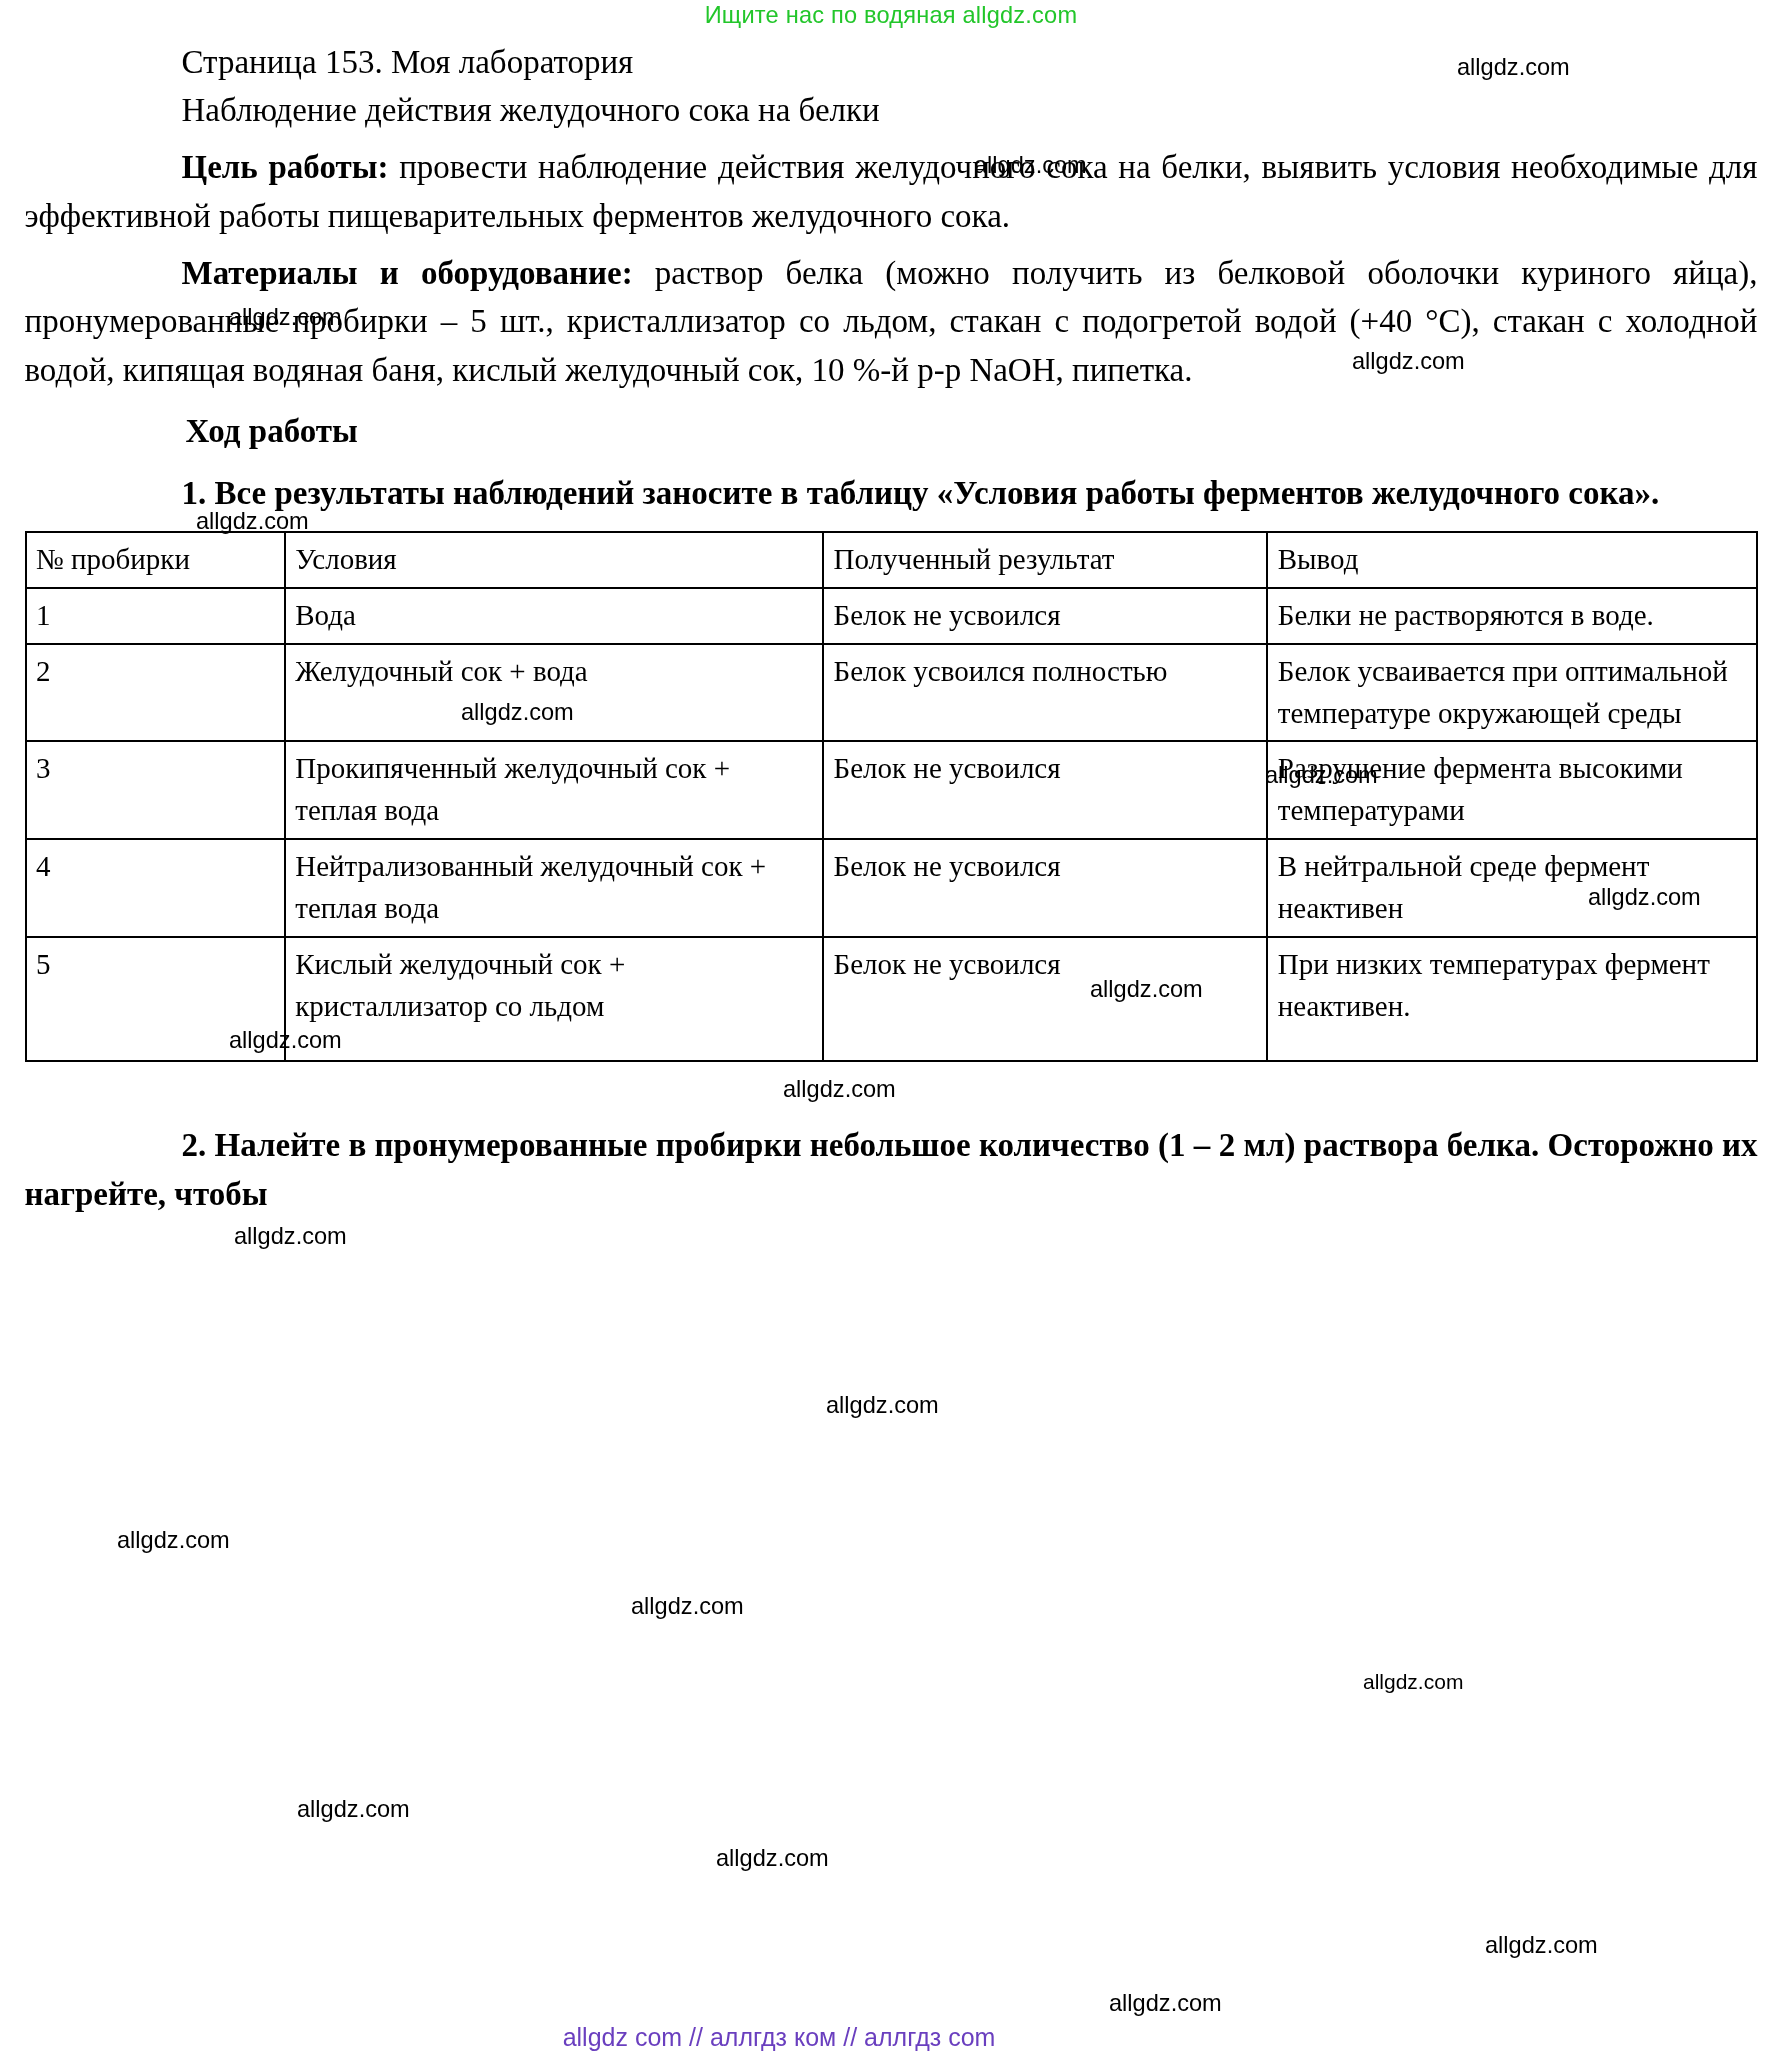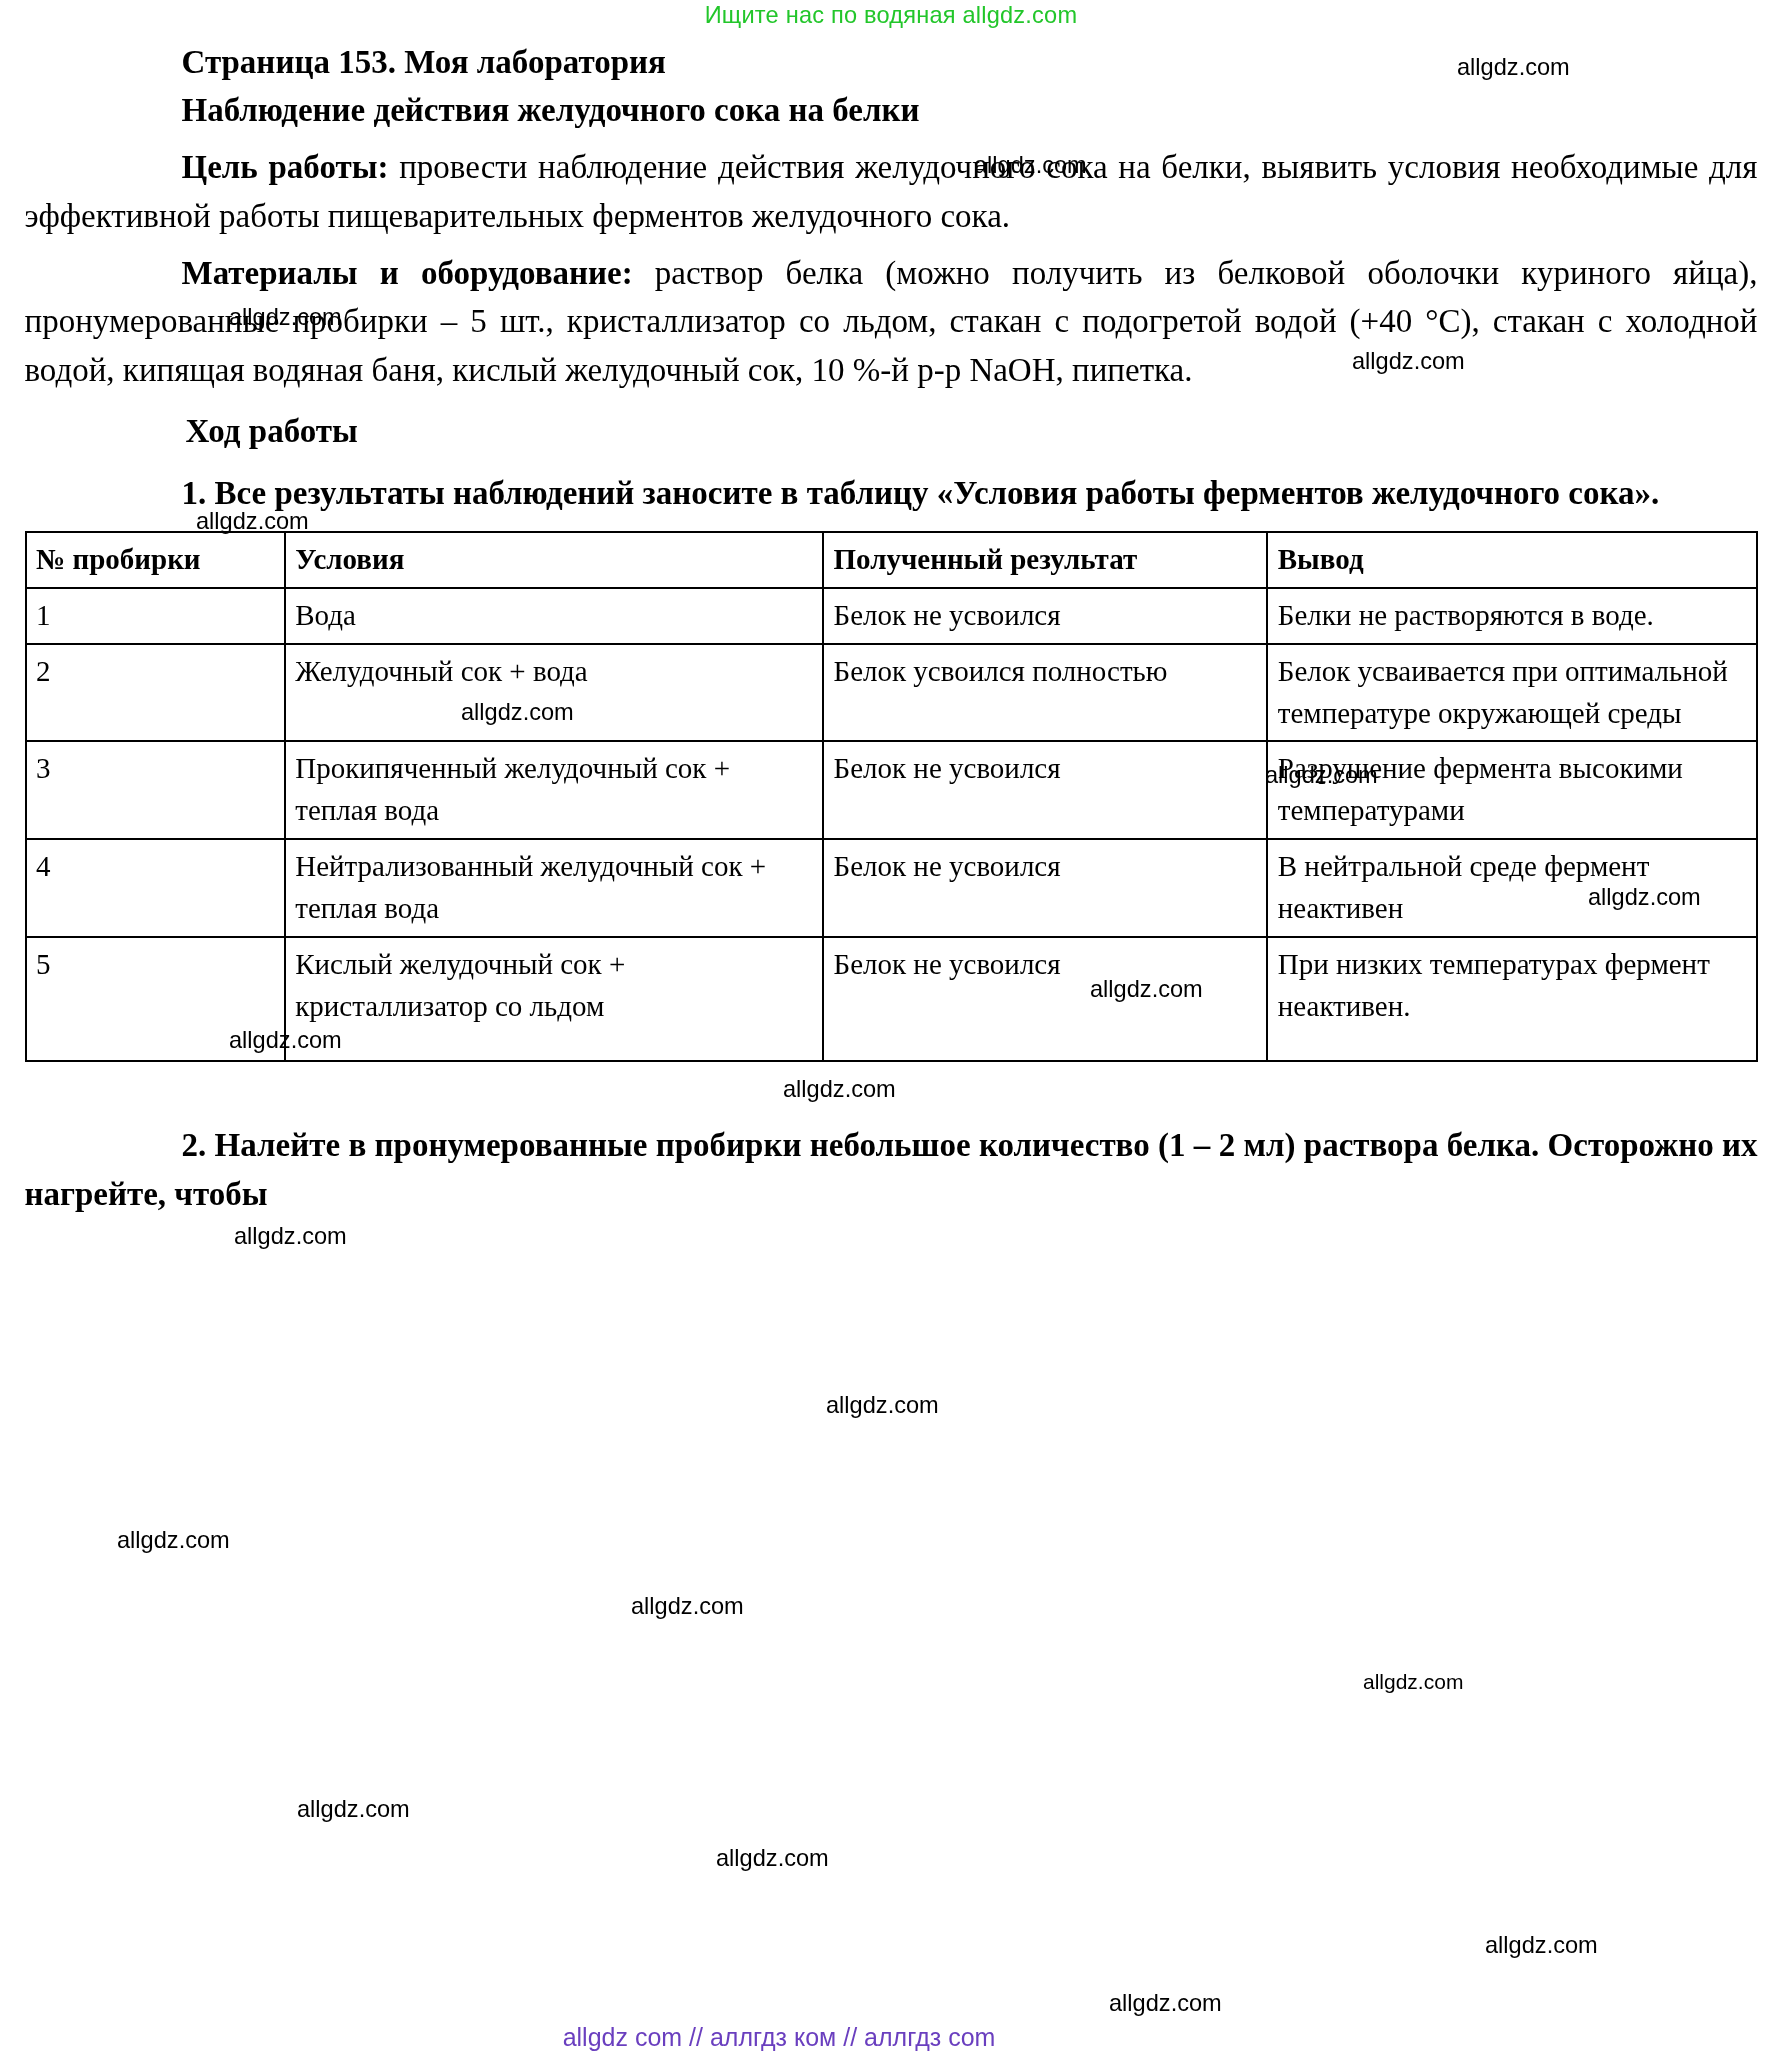--- a/index.html
+++ b/index.html
@@ -50,21 +50,21 @@
   
   .content {
     position: absolute;
     left: 24.5px;
     top: 38px;
     width: 1733px;
   }
 
   h1.doc-title, h1.doc-subtitle {
     font-size: 33px;
-    font-weight: bold;
+    font-weight: normal;
     margin: 0;
     padding: 0 0 0 157px;
     line-height: 1.46;
     white-space: nowrap;
   }
   h1.doc-subtitle { padding-left: 157px; }
 
   p.para {
     font-size: 33px;
     margin: 0;
@@ -106,21 +106,21 @@
   table.lab-table td, table.lab-table th {
     border: 2.6px solid #000000;
     vertical-align: top;
     padding: 6.1px 9.6px 6.1px 9.6px;
     font-size: 29px;
     line-height: 1.44;
     font-weight: normal;
     text-align: left;
   }
   table.lab-table th {
-    font-weight: bold;
+    font-weight: normal;
   }
   td.just, th.just { text-align: justify; border-radius: 21px; }
 
   .col-no    { width: 259px; }
   .col-cond  { width: 538px; }
   .col-res   { width: 444px; }
   .col-concl { width: 489px; }
 
   .cell-pad-tall { height: 110px; }
 

